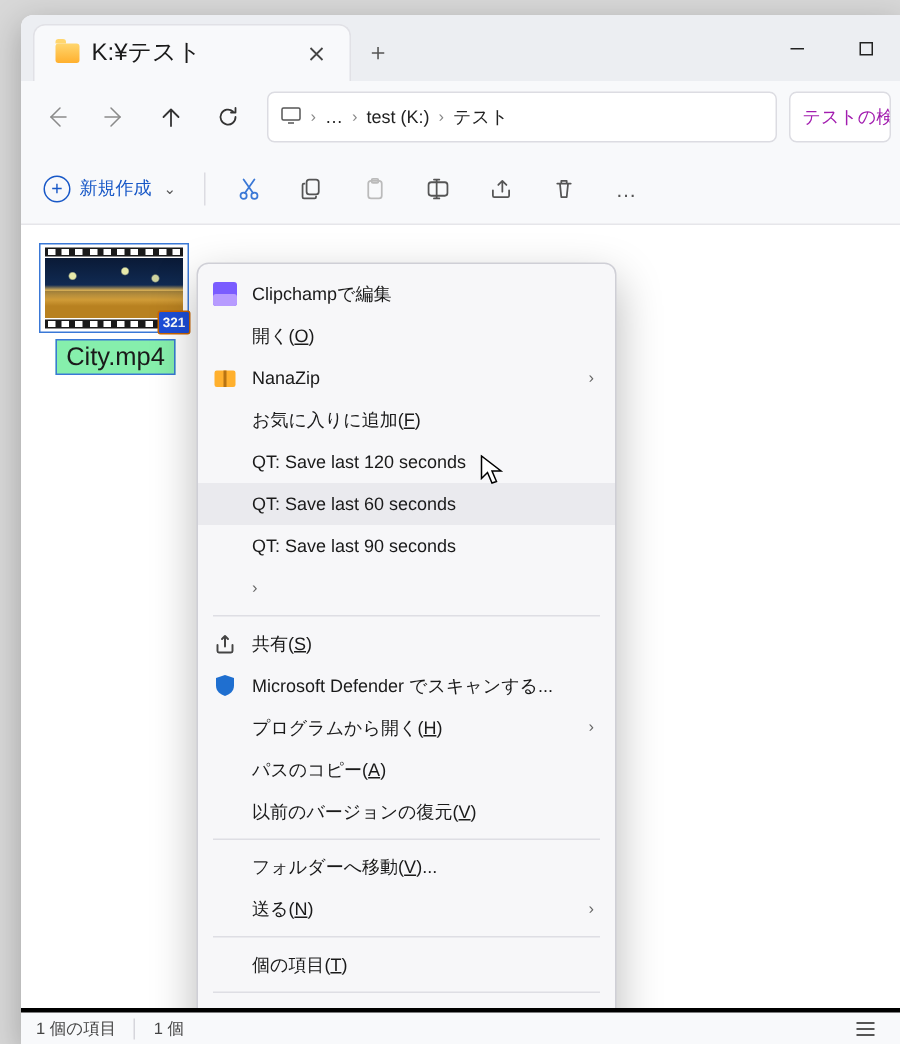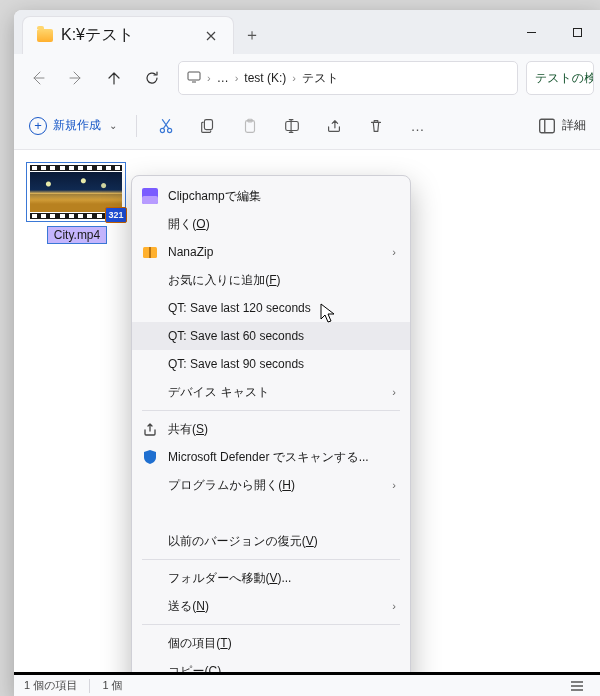--- a/index.html
+++ b/index.html
@@ -14,21 +14,21 @@
 .newtab { width:36px; display:flex; align-items:center; justify-content:center; color:#555; font-size:16px; margin-top:6px; }
 .spacer { flex:1; }
 .winbtn { width:46px; display:flex; align-items:center; justify-content:center; color:#222; }
 .winbtn svg { width:11px; height:11px; }
 .toolbar1 { height:48px; display:flex; align-items:center; background:#f8f9fb; padding:0 6px; gap:2px; border-bottom: none; }
 .navbtn { width:36px; height:36px; display:flex; align-items:center; justify-content:center; color:#8a8a8a; border-radius:4px; }
 .navbtn.enabled { color:#333; }
 .address { flex:1; min-width:0; height:34px; margin:0 6px; border:1px solid #dcdce2; border-radius:5px; background:#fff; display:flex; align-items:center; padding:0 8px; gap:6px; overflow:hidden; }
 .address .crumb { font-size:12px; color:#222; white-space:nowrap; }
 .address .sep { color:#888; font-size:11px; }
-.searchbox { width:68px; height:34px; border:1px solid #dcdce2; border-radius:5px; background:#fff; display:flex; align-items:center; padding:0 8px; color:#14532d; font-size:12px; overflow:hidden; white-space:nowrap; }
+.searchbox { width:68px; height:34px; border:1px solid #dcdce2; border-radius:5px; background:#fff; display:flex; align-items:center; padding:0 8px; color:#a21caf; font-size:12px; overflow:hidden; white-space:nowrap; }
 .toolbar2 { height:48px; display:flex; align-items:center; background:#f8f9fb; padding:0 8px; gap:4px; border-bottom:1px solid #e6e6ea; }
 .newbtn { height:34px; border:1px solid transparent; border-radius:5px; display:flex; align-items:center; gap:6px; padding:0 8px 0 6px; color:#1858c7; font-size:12px; }
 .newbtn .plus { width:18px; height:18px; border:1.4px solid #1858c7; border-radius:50%; display:flex; align-items:center; justify-content:center; font-size:13px; line-height:1; }
 .newbtn .chev { font-size:10px; color:#555; margin-left:2px; }
 .tb-sep { width:1px; height:22px; background:#dcdce2; margin:0 6px; }
 .tbtn { width:38px; height:34px; display:flex; align-items:center; justify-content:center; color:#555; border-radius:4px; }
 .tbtn svg { width:18px; height:18px; }
 .content { position:relative; background:#fff; height:calc(100% - 44px - 48px - 48px - 24px); padding:12px 12px; }
 .file { width:102px; text-align:center; }
 .thumbwrap { width:100px; height:60px; border:1px solid #3a78d6; background:#fff; padding:1px; position:relative; }
@@ -36,21 +36,21 @@
 .film.top { top:2px; } .film.bot { bottom:2px; }
 .film i { width:5px; height:4px; background:#fff; }
 .thumbimg { position:absolute; left:3px; right:3px; top:9px; bottom:9px; background:linear-gradient(180deg,#0a1a36 0%, #102a52 45%, #f2c158 55%, #b88120 80%); }
 .thumbimg::after { content:""; position:absolute; inset:0; background:
   radial-gradient(circle at 20% 30%, rgba(255,255,180,.9) 0 2px, transparent 3px),
   radial-gradient(circle at 58% 22%, rgba(255,255,180,.9) 0 2px, transparent 3px),
   radial-gradient(circle at 80% 34%, rgba(255,255,180,.8) 0 2px, transparent 3px),
   linear-gradient(transparent 54%, rgba(0,0,0,.35) 55%, transparent 70%);
 }
 .badge321 { position:absolute; right:-2px; bottom:-2px; width:22px; height:16px; background:#1d4ed8; color:#fff; font-size:9px; font-weight:bold; display:flex; align-items:center; justify-content:center; border-radius:2px; border:1px solid #c96400; }
-.filelabel { display:inline-block; margin-top:4px; padding:1px 6px; background:#c4b5fd; border:1px solid #3a78d6; font-size:12px; }
+.filelabel { display:inline-block; margin-top:4px; padding:1px 6px; background:#86efac; border:1px solid #3a78d6; font-size:17px; }
 .context { position:absolute; left:131px; top:175px; width:280px; background:#f7f7f9; border:1px solid #cfcfd6; border-radius:8px; box-shadow:0 12px 30px rgba(0,0,0,.28); padding:6px 0; }
 .mi { display:flex; align-items:center; height:28px; padding:0 14px 0 8px; gap:8px; font-size:12px; color:#1a1a1a; position:relative; }
 .mi .ico { width:20px; height:20px; display:flex; align-items:center; justify-content:center; flex-shrink:0; }
 .mi .lbl { flex:1; white-space:nowrap; overflow:hidden; text-overflow:ellipsis; }
 .mi .arrow { color:#666; font-size:11px; }
 .mi.hover { background:#eaeaee; }
 .msep { height:1px; background:#dedee4; margin:4px 10px; }
 .cursor { position:absolute; left:320px; top:303px; pointer-events:none; }
 .status { position:absolute; left:14px; right:0; bottom:0; height:24px; background:#f8f9fb; border-top:3px solid #000000; display:flex; align-items:center; padding:0 10px; font-size:11px; color:#444; gap:12px; }
 .status .ssep { width:1px; height:14px; background:#d6d6dc; }
@@ -167,27 +167,20 @@
       </div>
     <div class="tbtn">
         <svg viewBox="0 0 20 20">
           <path d="M5 6 H15 M8 6 V4 H12 V6 M7 6 l1 10 h4 l1-10" stroke="#555" fill="none" stroke-width="1.3" stroke-linecap="round" stroke-linejoin="round"></path>
         </svg>
       </div>
     <div class="tbtn">
         <span style="font-size:14px; letter-spacing:2px;">…</span>
       </div>
     <div class="spacer"></div>
-    <div class="tbtn" style="width:auto;padding:0 6px;gap:6px;">
-      <svg width="16" height="16" viewBox="0 0 16 16">
-          <rect x="1.5" y="2" width="13" height="12" rx="1.5" stroke="#555" fill="none" stroke-width="1.2"></rect>
-          <path d="M6 2 V14" stroke="#555" stroke-width="1.2"></path>
-        </svg>
-      <span style="font-size:12px;color:#333;">詳細</span>
-    </div>
   </div>
 
   <div class="content">
     <div class="file">
       <div class="thumbwrap">
         <div class="thumbimg"></div>
         <div class="film top">
             <i></i>
             <i></i>
             <i></i>
@@ -254,21 +247,20 @@
   <div class="mi hover">
       <span class="ico"></span>
       <span class="lbl">QT: Save last 60 seconds</span>
     </div>
   <div class="mi">
       <span class="ico"></span>
       <span class="lbl">QT: Save last 90 seconds</span>
     </div>
   <div class="mi">
       <span class="ico"></span>
-      <span class="lbl">デバイス キャスト</span>
       <span class="arrow">›</span>
     </div>
   <div class="msep"></div>
   <div class="mi">
       <span class="ico">
         <svg viewBox="0 0 16 16">
           <path d="M3 9 v4 a1 1 0 0 0 1 1 h8 a1 1 0 0 0 1-1 v-4 M6 5 l2-2 l2 2 M8 3 v7" stroke="#444" fill="none" stroke-width="1.3" stroke-linecap="round" stroke-linejoin="round"></path>
         </svg>
       </span>
       <span class="lbl"><span>共有(</span><u class="hot">S</u><span>)</span></span>
@@ -281,43 +273,40 @@
       </span>
       <span class="lbl">Microsoft Defender でスキャンする...</span>
     </div>
   <div class="mi">
       <span class="ico"></span>
       <span class="lbl"><span>プログラムから開く(</span><u class="hot">H</u><span>)</span></span>
       <span class="arrow">›</span>
     </div>
   <div class="mi">
       <span class="ico"></span>
+      <span class="lbl"><span>パスのコピー(</span><u class="hot">A</u><span>)</span></span>
     </div>
   <div class="mi">
       <span class="ico"></span>
       <span class="lbl"><span>以前のバージョンの復元(</span><u class="hot">V</u><span>)</span></span>
     </div>
   <div class="msep"></div>
   <div class="mi">
       <span class="ico"></span>
       <span class="lbl"><span>フォルダーへ移動(</span><u class="hot">V</u><span>)...</span></span>
     </div>
   <div class="mi">
       <span class="ico"></span>
       <span class="lbl"><span>送る(</span><u class="hot">N</u><span>)</span></span>
       <span class="arrow">›</span>
     </div>
   <div class="msep"></div>
   <div class="mi">
       <span class="ico"></span>
       <span class="lbl"><span>個の項目(</span><u class="hot">T</u><span>)</span></span>
-    </div>
-  <div class="mi">
-      <span class="ico"></span>
-      <span class="lbl"><span>コピー(</span><u class="hot">C</u><span>)</span></span>
     </div>
   <div class="msep"></div>
   <div class="mi"></div>
 
 </div>
 
 <svg class="cursor" width="18" height="22" viewBox="0 0 18 22">
   <path d="M1 1 L1 16 L5 12 L8 19 L11 18 L8 11 L14 11 Z" fill="#fff" stroke="#000" stroke-width="1"></path>
 </svg>
 

